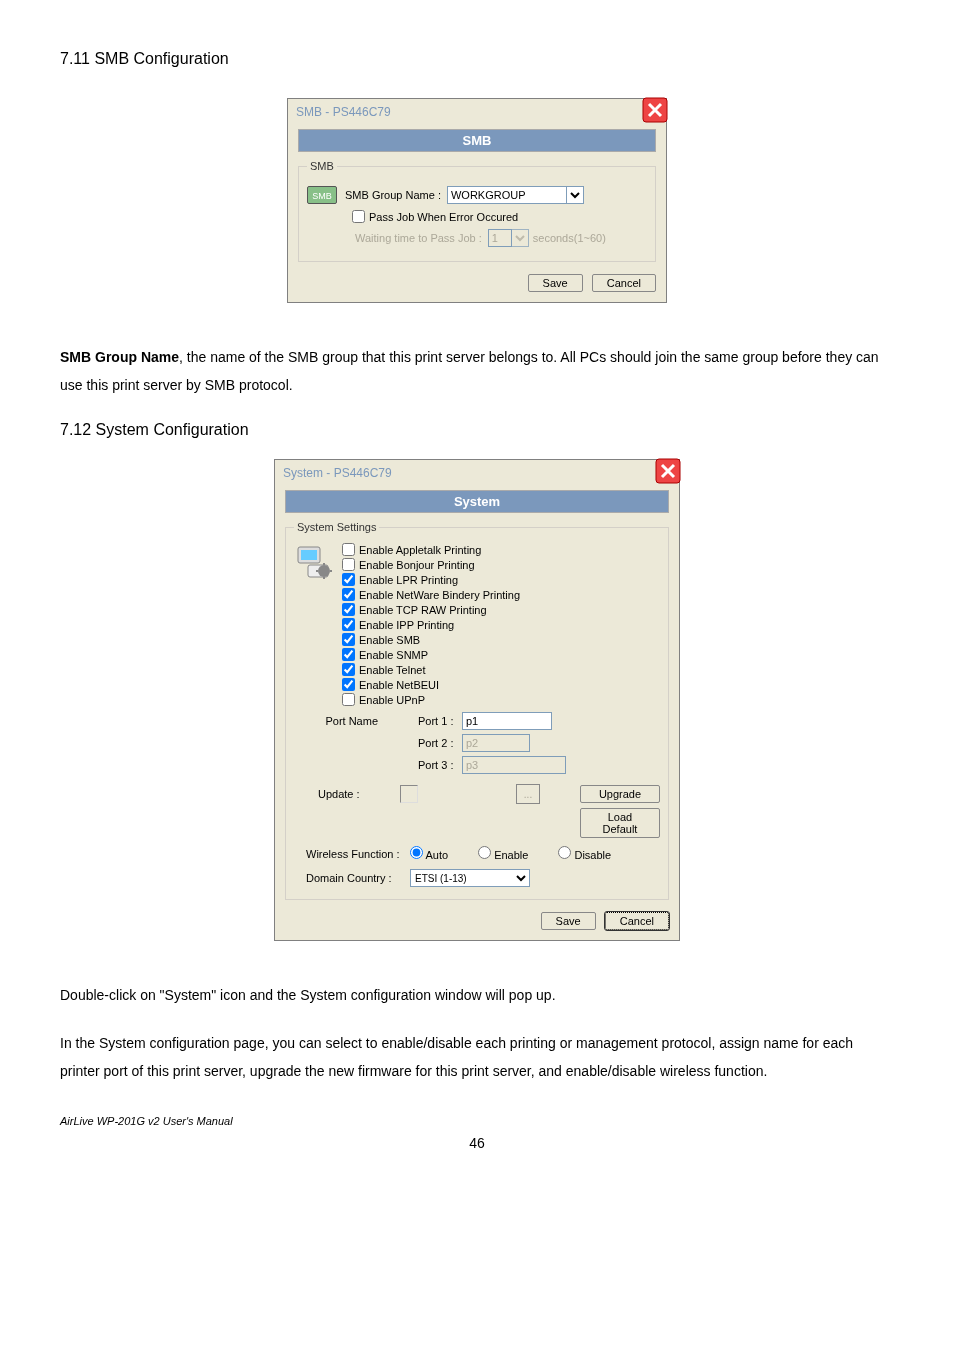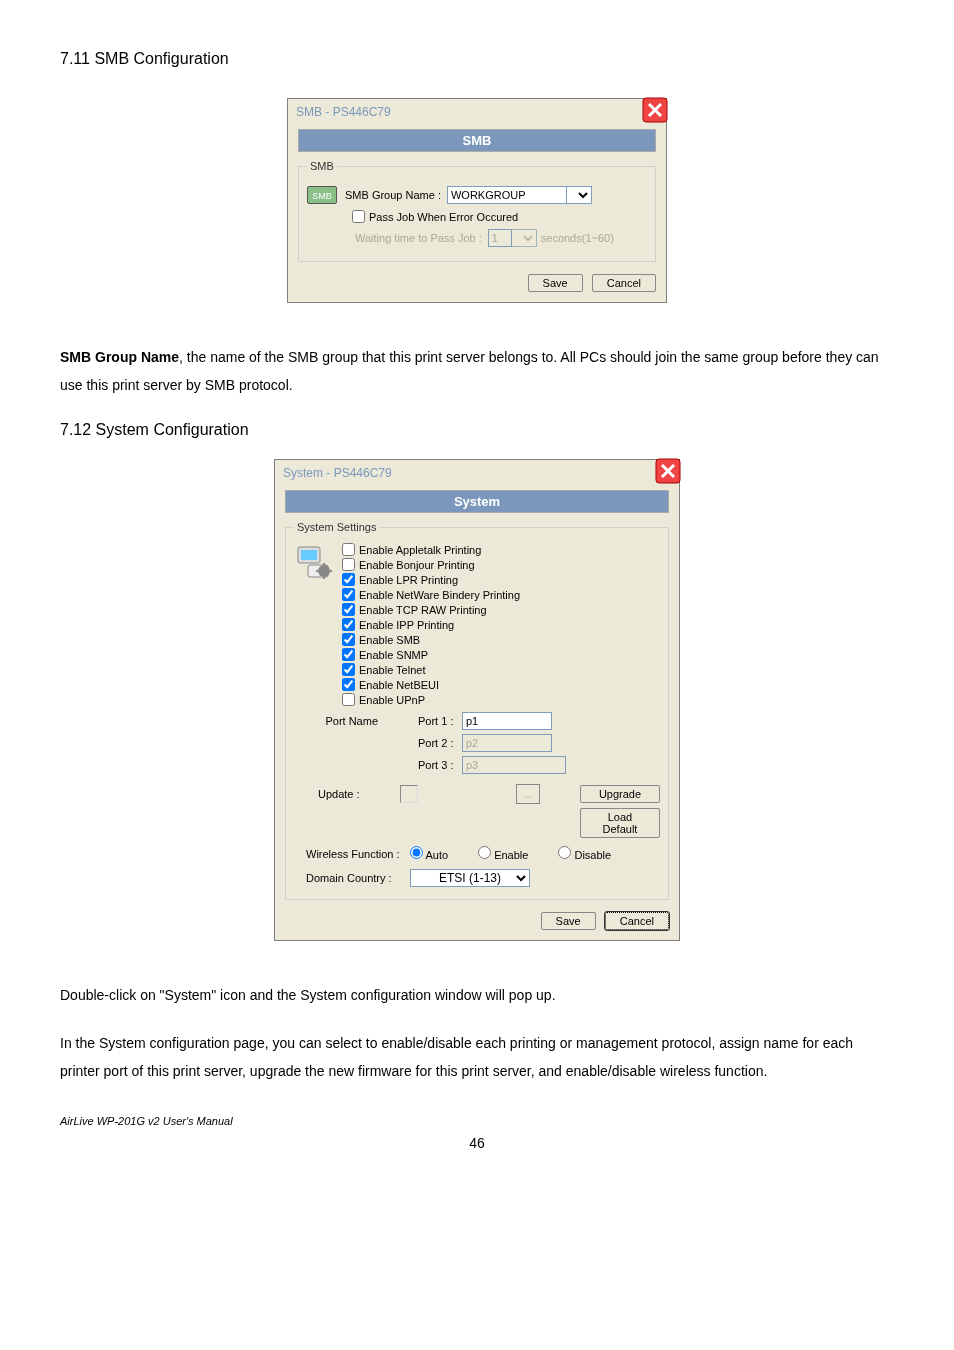--- a/index.html
+++ b/index.html
@@ -12,21 +12,21 @@
   .close-x { position: absolute; top: -2px; right: -2px; width: 26px; height: 26px; }
   .close-x svg { width: 26px; height: 26px; }
   .section-banner { background: #7b98bc; color: #fff; text-align: center; padding: 3px 0; margin-bottom: 8px; margin-top: 22px; border: 1px solid #aaa; font-weight: bold; font-size: 13px; }
   fieldset { border: 1px solid #d4d0c8; padding: 8px; margin-bottom: 8px; }
   legend { font-size: 11px; padding: 0 3px; color: #333; }
   .smb-icon { display: inline-block; width: 30px; height: 18px; background: #88c088; border: 1px solid #555; color: #fff; font-size: 9px; text-align: center; line-height: 18px; border-radius: 2px; vertical-align: top; margin-right: 8px; }
   .row { margin: 6px 0; display: flex; align-items: center; }
   .lbl { font-size: 11px; margin-right: 6px; }
   .ipt { font-size: 11px; border: 1px solid #7f9db9; padding: 1px 3px; background: #fff; height: 18px; }
   .ipt.disabled { background: #ece9d8; color: #aca899; }
-  .sel { font-size: 12px; border: 1px solid #7f9db9; background: #fff; height: 18px; padding-left: 24px; }
+  .sel { font-size: 10px; border: 1px solid #7f9db9; background: #fff; height: 18px; }
   .sel.disabled { background: #ece9d8; color: #aca899; }
   .btn { font-size: 11px; padding: 2px 14px; background: #ece9d8; border: 1px solid #888; border-radius: 2px; margin-left: 6px; }
   .btn.focus { border: 1px dotted #000; outline: 1px solid #333; }
   .btnrow { text-align: right; padding-top: 4px; }
   .gray-txt { color: #aca899; }
   .chk { margin-right: 4px; vertical-align: middle; }
   .dialog2 { width: 406px; margin: 0 auto 40px; background: #ece9d8; border: 1px solid #808080; padding: 8px 10px 10px; font-size: 11px; position: relative; }
   .sys-icon { width: 40px; height: 40px; display: inline-block; vertical-align: top; margin-right: 8px; }
   .sys-top { display: flex; }
   .proto-list { flex: 1; }
@@ -158,21 +158,21 @@
     </div>
 
     <div class="port-row">
       <span class="port-lbl">Port Name</span>
       <span class="port-sublbl">Port 1 :</span>
       <input class="ipt" style="width: 90px;" value="p1">
     </div>
     <div class="port-row">
       <span class="port-lbl"></span>
       <span class="port-sublbl">Port 2 :</span>
-      <input class="ipt disabled" style="width: 90px;" disabled="" value="p2">
+      <input class="ipt disabled" style="width: 68px;" disabled="" value="p2">
     </div>
     <div class="port-row">
       <span class="port-lbl"></span>
       <span class="port-sublbl">Port 3 :</span>
       <input class="ipt disabled" style="width: 104px;" disabled="" value="p3">
     </div>
 
     <div class="update-row">
       <span class="lbl" style="width:48px">Update :</span>
       <input class="ipt" style="width: 18px; background: rgb(236, 233, 216); border: 1px inset rgb(221, 221, 221);" disabled="">

